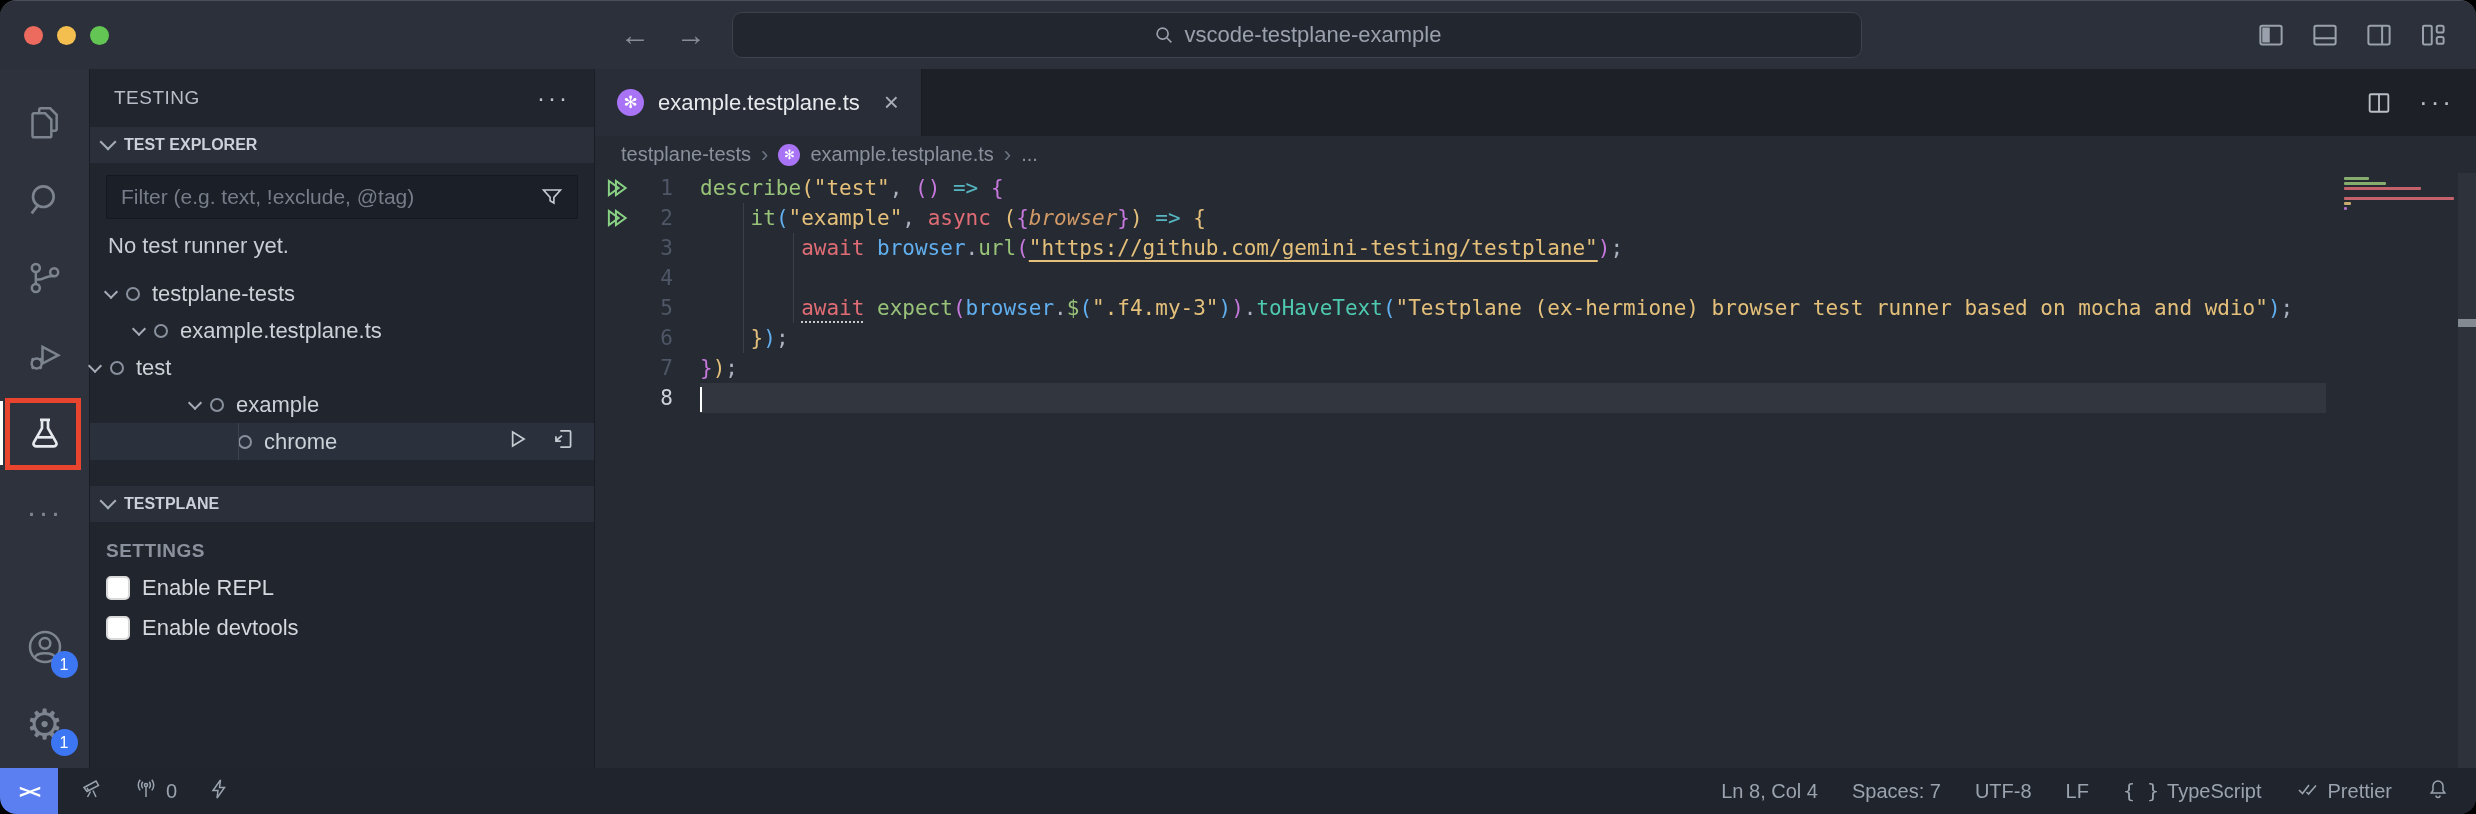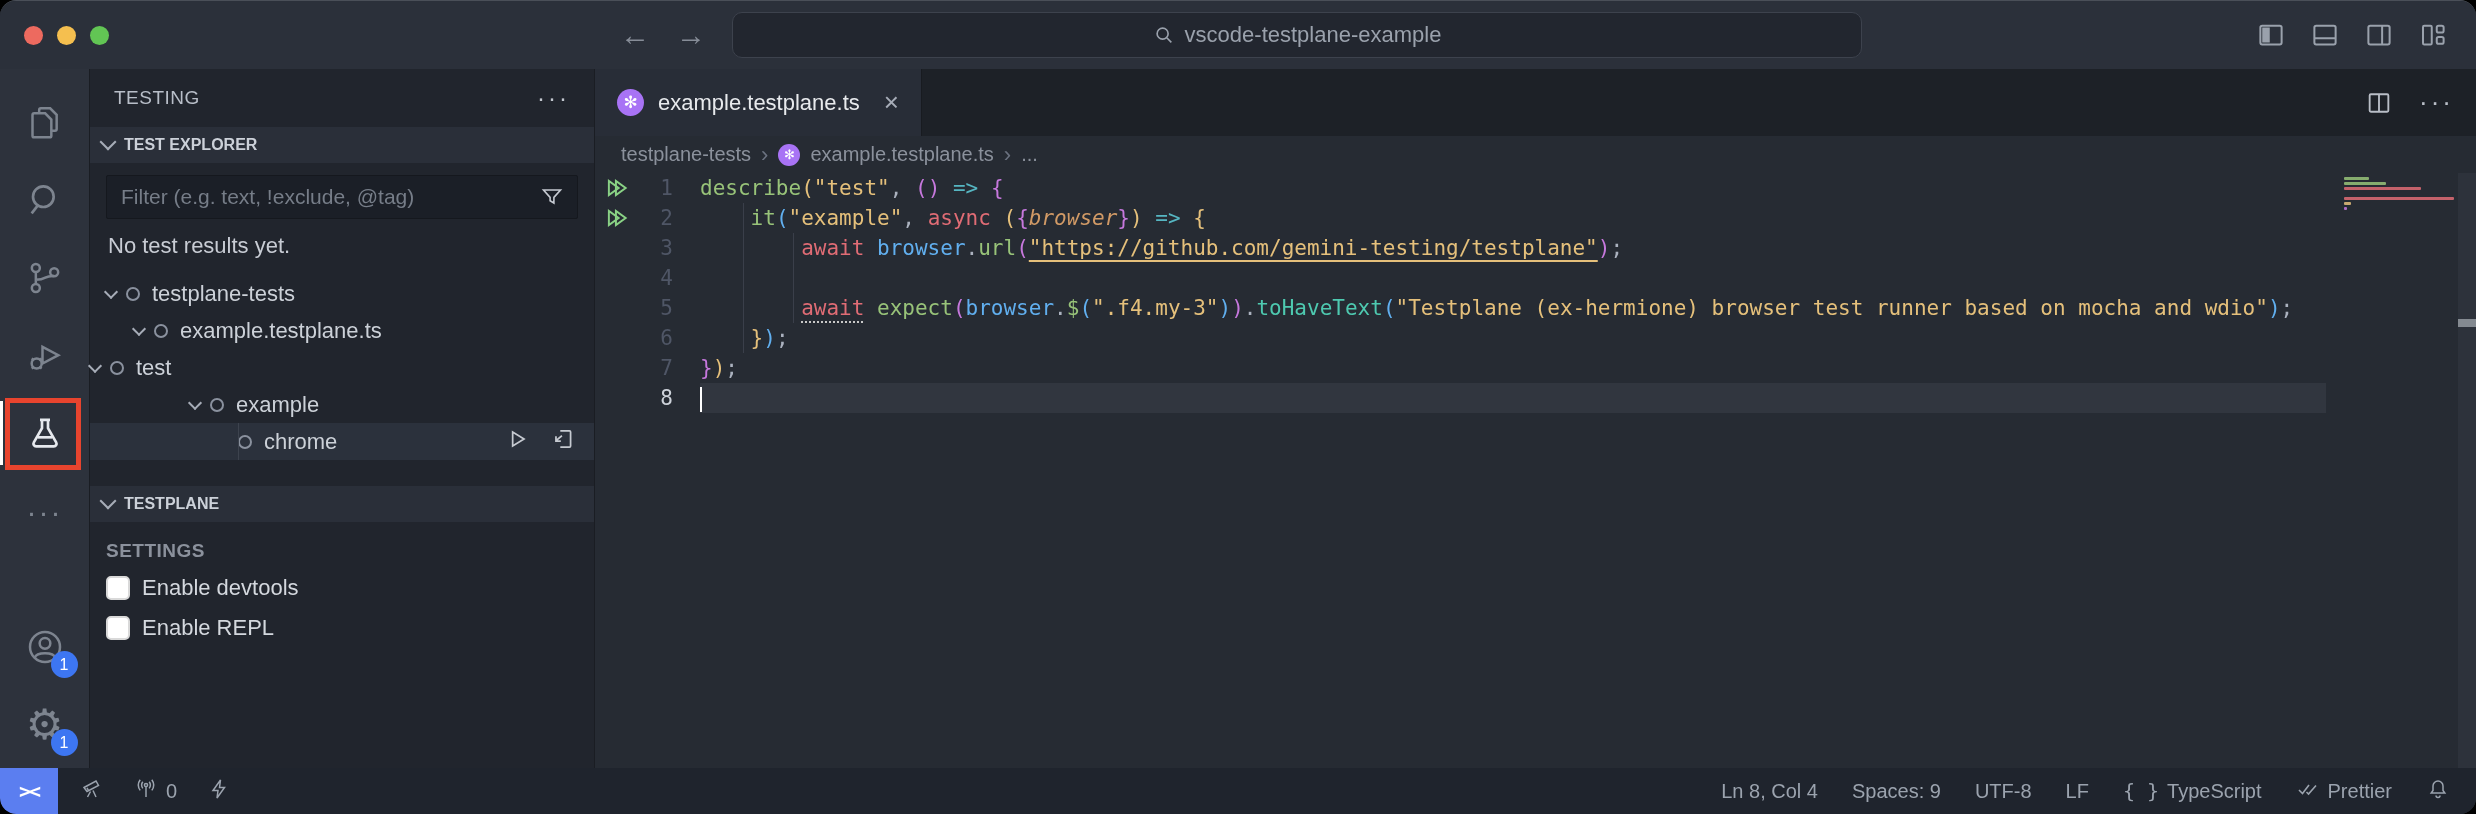--- a/index.html
+++ b/index.html
@@ -222,21 +222,21 @@
       <div class="sec-head">
         <span class="chev"></span>
         <span>TEST EXPLORER</span>
       </div>
       <div class="filter-wrap">
         <input placeholder="Filter (e.g. text, !exclude, @tag)" style="">
         <svg viewBox="0 0 24 24" fill="none" stroke="currentColor" stroke-width="1.6">
             <path d="M3.5 5h17l-6.6 7.4V18l-3.8-2.2v-3.4z"></path>
           </svg>
       </div>
-      <div class="empty-msg">No test results yet.</div>
+      <div class="empty-msg">No test runner yet.</div>
       <div class="tree" id="testtree">
           <div class="tree-row" style="padding-left: 16px;">
             <span class="chev"></span>
             <span class="ring"></span>
             <span class="tree-label">testplane-tests</span>
           </div>
           <div class="tree-row" style="padding-left: 44px;">
             <span class="chev"></span>
             <span class="ring"></span>
             <span class="tree-label">example.testplane.ts</span>
@@ -270,25 +270,25 @@
 
       <div class="testplane-block">
         <div class="sec-head">
           <span class="chev"></span>
           <span>TESTPLANE</span>
         </div>
         <div class="settings-label">SETTINGS</div>
         <div id="checkboxes">
             <div class="check-row">
               <span class="checkbox"></span>
-              <span>Enable devtools</span>
+              <span>Enable REPL</span>
             </div>
             <div class="check-row">
               <span class="checkbox"></span>
-              <span>Enable REPL</span>
+              <span>Enable devtools</span>
             </div>
           </div>
       </div>
     </aside>
 
     <section class="editor">
       <div class="tabbar">
         <div class="tab">
           <span class="tp-logo">✻</span>
           <span>example.testplane.ts</span>
@@ -402,21 +402,21 @@
           <span><svg viewBox="0 0 24 24" fill="none" stroke="currentColor" stroke-width="1.5">
               <path d="M13.5 3 6 13.5h5L10 21l7.5-10.5h-5z"></path>
             </svg></span>
         </span>
       </div>
     <div class="sb-right" id="sbright">
         <span class="item">
           <span>Ln 8, Col 4</span>
         </span>
         <span class="item">
-          <span>Spaces: 9</span>
+          <span>Spaces: 7</span>
         </span>
         <span class="item">
           <span>UTF-8</span>
         </span>
         <span class="item">
           <span>LF</span>
         </span>
         <span class="item">
           <span class="braces-glyph">{ }</span>
           <span>TypeScript</span>

